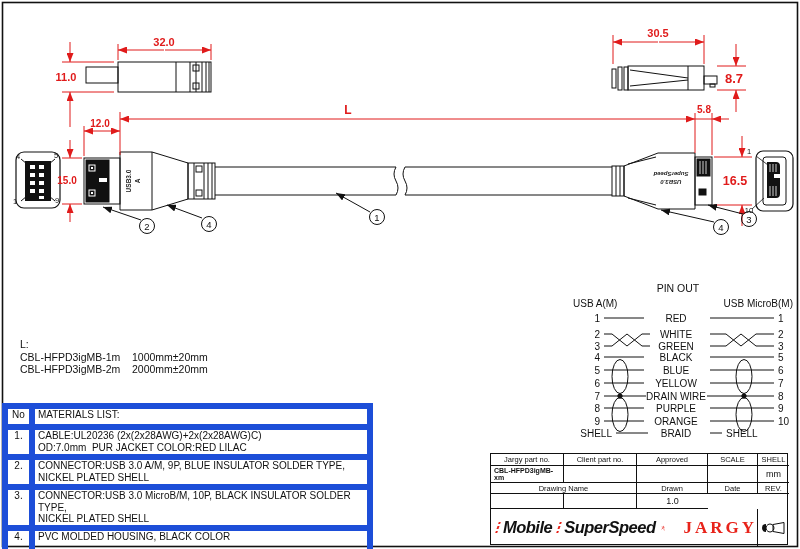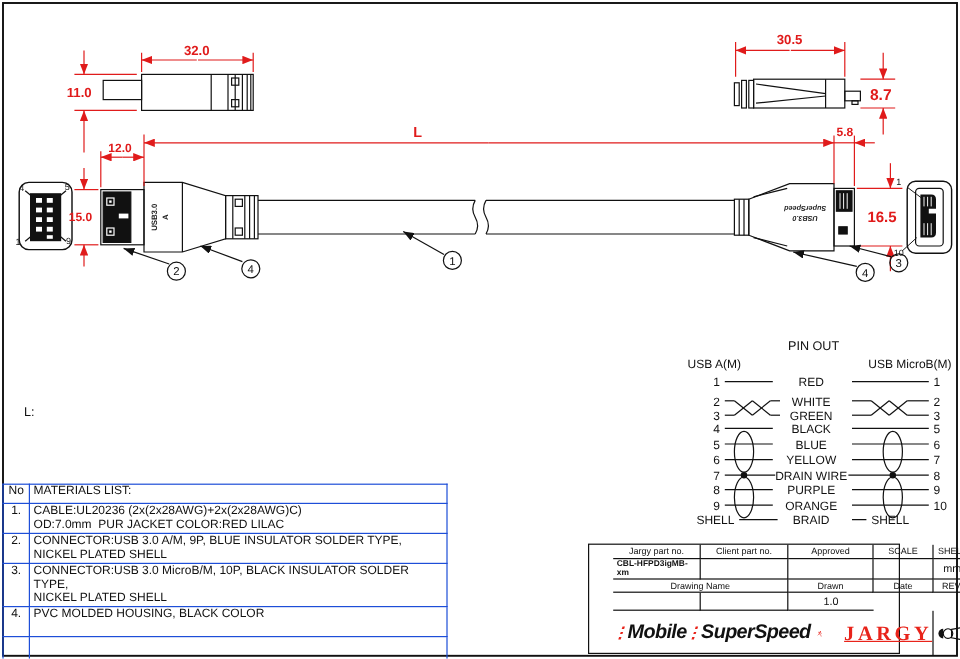--- a/index.html
+++ b/index.html
@@ -1,44 +1,44 @@
 <!DOCTYPE html>
 <html><head>
 <meta charset="utf-8">
 <style>
   html,body{margin:0;padding:0;background:#fff;}
   .sheet{position:relative;width:800px;height:549px;background:#fff;overflow:hidden;
          font-family:"Liberation Sans",sans-serif;color:#111;}
   .sheet > svg{position:absolute;left:0;top:0;}
   
   .mat{position:absolute;left:2px;top:403px;width:371px;border-collapse:collapse;table-layout:fixed;}
-  .mat td{border:1px solid #1d4ed8;font-size:10px;line-height:11.5px;padding:0 3px;vertical-align:top;white-space:pre-wrap;}
+  .mat td{border:6px solid #1d4ed8;font-size:10px;line-height:11.5px;padding:0 3px;vertical-align:top;white-space:pre-wrap;}
   .mat td.no{width:19px;text-align:center;padding:0 1px;}
   
   .llist{position:absolute;left:20px;top:338px;font-size:10.5px;line-height:12.5px;}
   .llist .part{display:inline-block;width:112px;}
   
-  .tblock{position:absolute;left:490px;top:453px;width:260px;height:92px;
+  .tblock{position:absolute;left:490px;top:453px;width:298px;height:92px;
           display:grid;grid-template-columns:73px 73px 71px 50px 31px;
           grid-template-rows:12px 17px 11px 15px 37px;
-          border:1.5px solid #111;box-sizing:border-box;padding-left:20px;}
+          border:1.5px solid #111;box-sizing:border-box;}
   .tblock .c{border-right:1px solid #111;border-bottom:1px solid #111;
              display:flex;align-items:center;justify-content:center;
              font-size:7.5px;overflow:hidden;}
   .tblock .c.lastcol{border-right:none;}
   .tblock .c.lastrow{border-bottom:none;}
   .tblock .val{font-size:9px;}
   .tblock .pn{font-size:7px;font-weight:bold;justify-content:flex-start;padding-left:3px;}
   .tblock .dn{font-size:9px;}
   .tblock .logo{justify-content:flex-start;padding-left:6px;gap:6px;}
   .brandword{font-style:italic;font-weight:bold;font-size:16.5px;letter-spacing:-0.5px;color:#111;}
   .speedbars{display:inline-block;width:9px;height:11px;margin-right:-2px;transform:skewX(-18deg);
              background:repeating-linear-gradient(to bottom,#e8231a 0 2px,transparent 2px 4.5px);}
   .jargy{margin-left:12px;font-family:"Liberation Serif",serif;font-weight:bold;font-size:17px;
-         letter-spacing:3px;color:#e8231a;text-decoration:underline;}
+         letter-spacing:3px;color:#e8231a;}
 </style>
 </head>
 <body>
 
 <div class="sheet">
 
 <svg width="800" height="549" viewBox="0 0 800 549">
   <defs>
     <marker id="ra" markerWidth="9" markerHeight="7" refX="9" refY="3.5" orient="auto">
       <path d="M0,0 L9,3.5 L0,7 Z" fill="#e01b1b"></path>
@@ -326,20 +326,22 @@
       <text x="778" y="425">10</text>
       <text x="612" y="437" text-anchor="end">SHELL</text>
       <text x="676" y="437" text-anchor="middle">BRAID</text>
       <text x="726" y="437">SHELL</text>
     </g>
   </g>
 </svg>
 
 <div class="llist">
   <div>L:</div>
+  <div><span class="part">CBL-HFPD3igMB-1m</span><span>1000mm±20mm</span></div>
+  <div><span class="part">CBL-HFPD3igMB-2m</span><span>2000mm±20mm</span></div>
 </div>
 
 <table class="mat">
   <tbody>
         <tr>
     <td class="no" style="height:15px">No</td>
     <td>MATERIALS LIST:</td>
   </tr>
   <tr>
     <td class="no" style="height:24px">1.</td>

